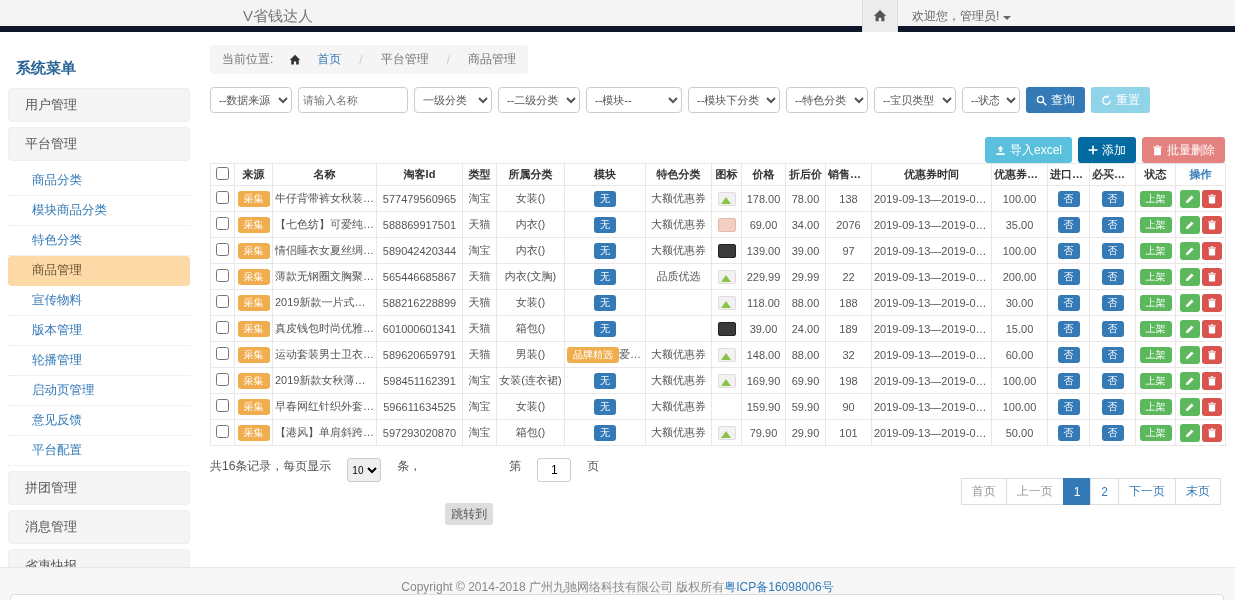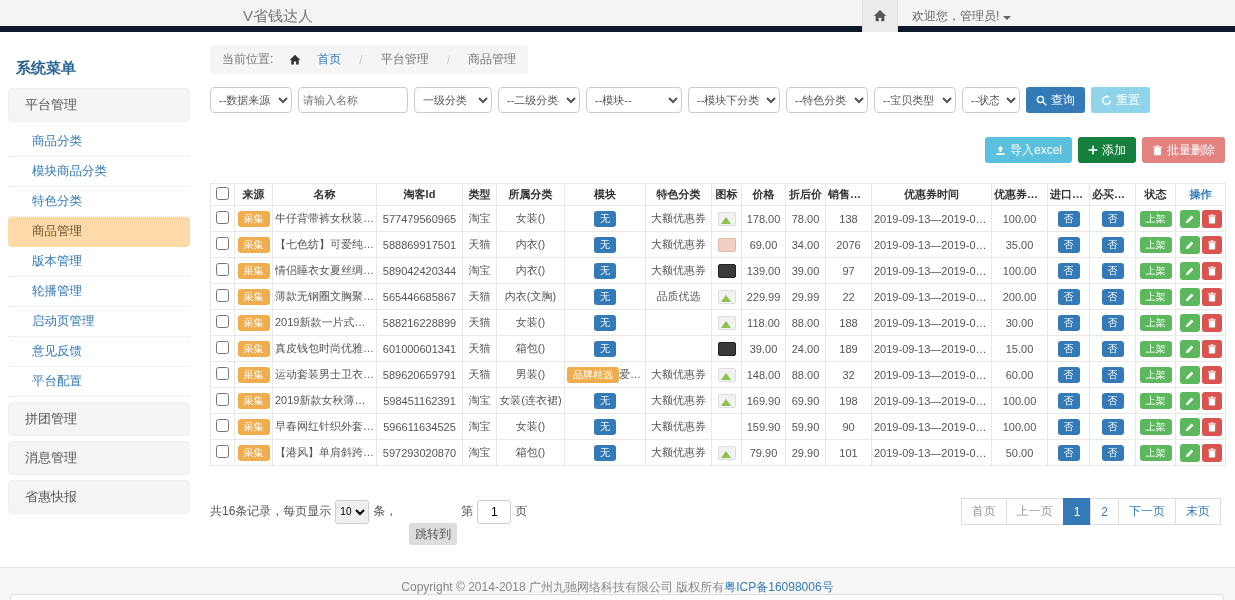--- a/index.html
+++ b/index.html
@@ -38,28 +38,28 @@
   
   .filter-row { margin-top:13px; display:flex; gap:6px; align-items:center; flex-wrap:nowrap; }
   .filter-row select, .filter-row input[type=text] {
     height:26px; border:1px solid #ccc; border-radius:4px; font-size:11px; color:#555;
     padding:0 4px; background:#fff; font-family:inherit; }
   .btn { height:26px; border:none; border-radius:3px; color:#fff; font-size:12px;
     padding:0 10px; display:inline-flex; align-items:center; gap:4px; cursor:pointer; font-family:inherit; }
   .btn-primary { background:#337ab7; }
   .btn-info   { background:#5bc0de; }
   .btn-info.dim { opacity:.68; }
-  .btn-success{ background:#15803d; }
+  .btn-success{ background:#0369a1; }
   .btn-danger { background:#d9534f; opacity:.72; }
 
   
   .action-row { margin-top:24px; display:flex; justify-content:flex-end; gap:6px; }
 
   
-  table.grid { margin-top:20px; width:1015px; border-collapse:collapse; table-layout:fixed; font-size:11px;padding-left:20px; }
+  table.grid { margin-top:0; width:1015px; border-collapse:collapse; table-layout:fixed; font-size:11px;padding-left:20px; }
   .grid th, .grid td { border:1px solid #e8e8e8; text-align:center; padding:3px 2px;
     overflow:hidden; white-space:nowrap; text-overflow:ellipsis; color:#555; height:26px; }
   .grid th { font-weight:bold; color:#333; background:#fff; height:22px; }
   .grid th.op-head { color:#337ab7; }
   .badge { display:inline-block; border-radius:3px; color:#fff; font-size:10px;
     padding:2px 6px; line-height:12px; }
   .badge.orange { background:#f0ad4e; }
   .badge.blue   { background:#337ab7; cursor:pointer; }
   .badge.green  { background:#5cb85c; cursor:pointer; }
   .op-btn { display:inline-flex; align-items:center; justify-content:center; width:20px; height:18px;
@@ -68,21 +68,21 @@
   .op-btn.del  { background:#d9534f; }
   .thumb { display:inline-block; width:18px; height:14px; border-radius:2px; vertical-align:middle; }
   .thumb.t-thumb { background:#f2f2f2; border:1px solid #ddd; position:relative; }
   .thumb.t-thumb::after { content:""; position:absolute; left:2px; bottom:1px;
     border-left:5px solid transparent; border-right:5px solid transparent; border-bottom:7px solid #8bc34a; }
   .thumb.t-pink { background:#f2cfc2; border:1px solid #e0b9ad; }
   .thumb.t-dark { background:#3a3a3a; border:1px solid #222; }
 
   
   .pager-row { margin-top:12px; display:flex; align-items:center; font-size:12px; color:#555; }
-  .pager-left { display:flex; align-items:center; gap:4px; }
+  .pager-left { display:flex; gap:16px; }
   .pager-left select { height:24px; border:1px solid #ccc; border-radius:3px; font-size:10px; font-family:inherit; }
   .jump-btn { background:#ddd; color:#555; border:none; border-radius:3px; height:22px;
     padding:0 6px; font-size:12px; margin-left:8px; cursor:pointer; font-family:inherit;margin-top:45px; }
   .page-input { width:34px; height:24px; border:1px solid #ccc; border-radius:3px;
     font-size:12px; text-align:center; font-family:inherit; }
   .pager-right { margin-left:auto; margin-right:4px; display:flex; }
   .page-btn { border:1px solid #ddd; background:#fff; color:#337ab7; font-size:12px;
     padding:4px 10px; margin-left:-1px; cursor:pointer; font-family:inherit; }
   .page-btn.disabled { color:#999; }
   .page-btn.active { background:#337ab7; border-color:#337ab7; color:#fff; }
@@ -110,26 +110,28 @@
     </div>
     <div class="welcome">
       <span>欢迎您，管理员!</span><span class="caret-down"></span>
     </div>
   </div>
 </div>
 
 <div class="sidebar">
   <div class="sidebar-title">系统菜单</div>
   <div id="sidebar-items">
+      <div class="side-group">用户管理</div>
       <div class="side-group">平台管理</div>
       <div class="submenu">
         <a class="side-sub">商品分类</a>
         <a class="side-sub">模块商品分类</a>
         <a class="side-sub">特色分类</a>
         <a class="side-sub active">商品管理</a>
+        <a class="side-sub">宣传物料</a>
         <a class="side-sub">版本管理</a>
         <a class="side-sub">轮播管理</a>
         <a class="side-sub">启动页管理</a>
         <a class="side-sub">意见反馈</a>
         <a class="side-sub">平台配置</a>
       </div>
       <div class="side-group">拼团管理</div>
       <div class="side-group">消息管理</div>
       <div class="side-group">省惠快报</div>
     </div>

